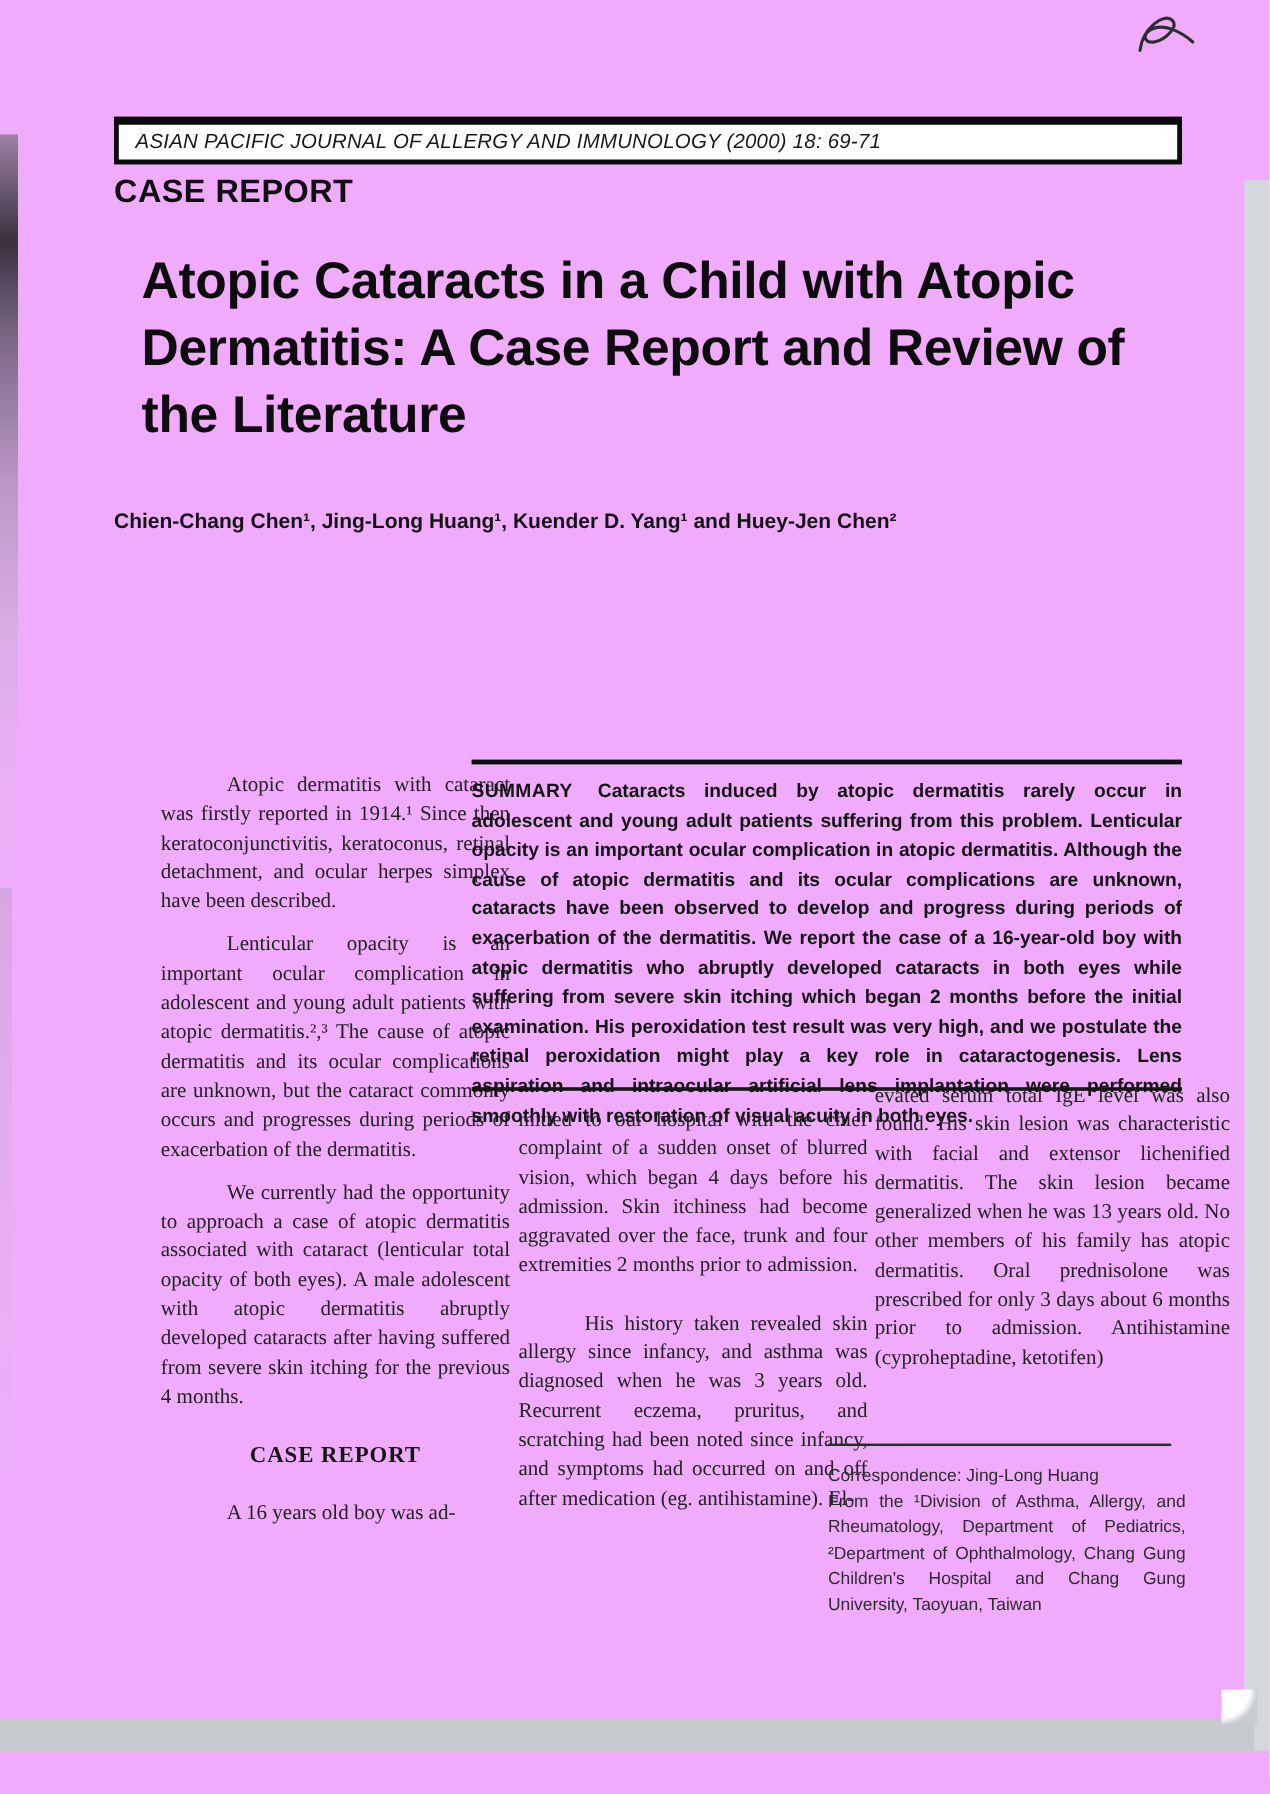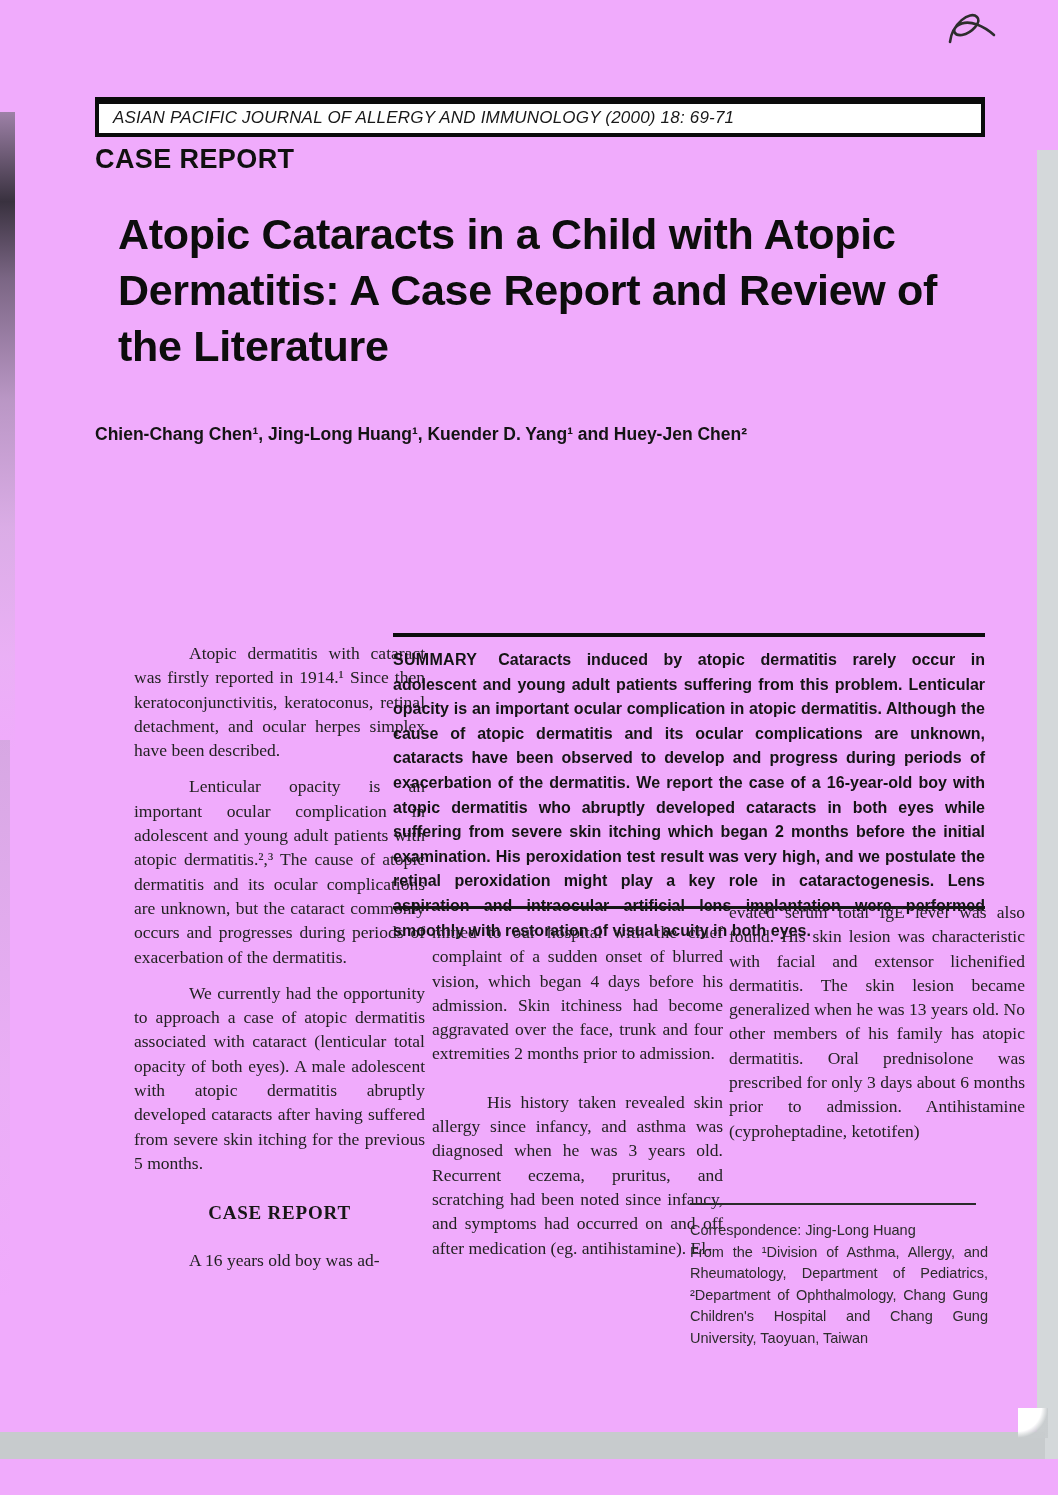--- a/index.html
+++ b/index.html
@@ -126,21 +126,21 @@
 
   <div class="case-report-label">CASE REPORT</div>
 
   <h1 class="paper-title">Atopic Cataracts in a Child with Atopic Dermatitis: A Case Report and Review of the Literature</h1>
 
   <div class="authors-line">Chien-Chang Chen¹, Jing-Long Huang¹, Kuender D. Yang¹ and Huey-Jen Chen²</div>
 
   <div class="col col-left">
     <p>Atopic dermatitis with cataract was firstly reported in 1914.¹ Since then keratoconjunctivitis, keratoconus, retinal detachment, and ocular herpes simplex have been described.</p>
     <p>Lenticular opacity is an important ocular complication in adolescent and young adult patients with atopic dermatitis.²,³ The cause of atopic dermatitis and its ocular complications are unknown, but the cataract commonly occurs and progresses during periods of exacerbation of the dermatitis.</p>
-    <p>We currently had the opportunity to approach a case of atopic dermatitis associated with cataract (lenticular total opacity of both eyes). A male adolescent with atopic dermatitis abruptly developed cataracts after having suffered from severe skin itching for the previous 5 months.</p>
+    <p>We currently had the opportunity to approach a case of atopic dermatitis associated with cataract (lenticular total opacity of both eyes). A male adolescent with atopic dermatitis abruptly developed cataracts after having suffered from severe skin itching for the previous 4 months.</p>
     <div class="mid-heading">CASE REPORT</div>
     <p>A 16 years old boy was ad-</p>
   </div>
 
   <div class="summary-box">
     <p class="summary-text">
       <span class="summary-label">SUMMARY</span><span>Cataracts induced by atopic dermatitis rarely occur in adolescent and young adult patients suffering from this problem. Lenticular opacity is an important ocular complication in atopic dermatitis.  Although the cause of atopic dermatitis and its ocular complications are unknown, cataracts have been observed to develop and progress during periods of exacerbation of the dermatitis.  We report the case of a 16-year-old boy with atopic dermatitis who abruptly developed cataracts in both eyes while suffering from severe skin itching which began 2 months before the initial examination.  His peroxidation test result was very high, and we postulate the retinal peroxidation might play a key role in cataractogenesis.  Lens aspiration and intraocular artificial lens implantation were performed smoothly with restoration of visual acuity in both eyes.</span>
     </p>
   </div>
   <div class="summary-rule"></div>

